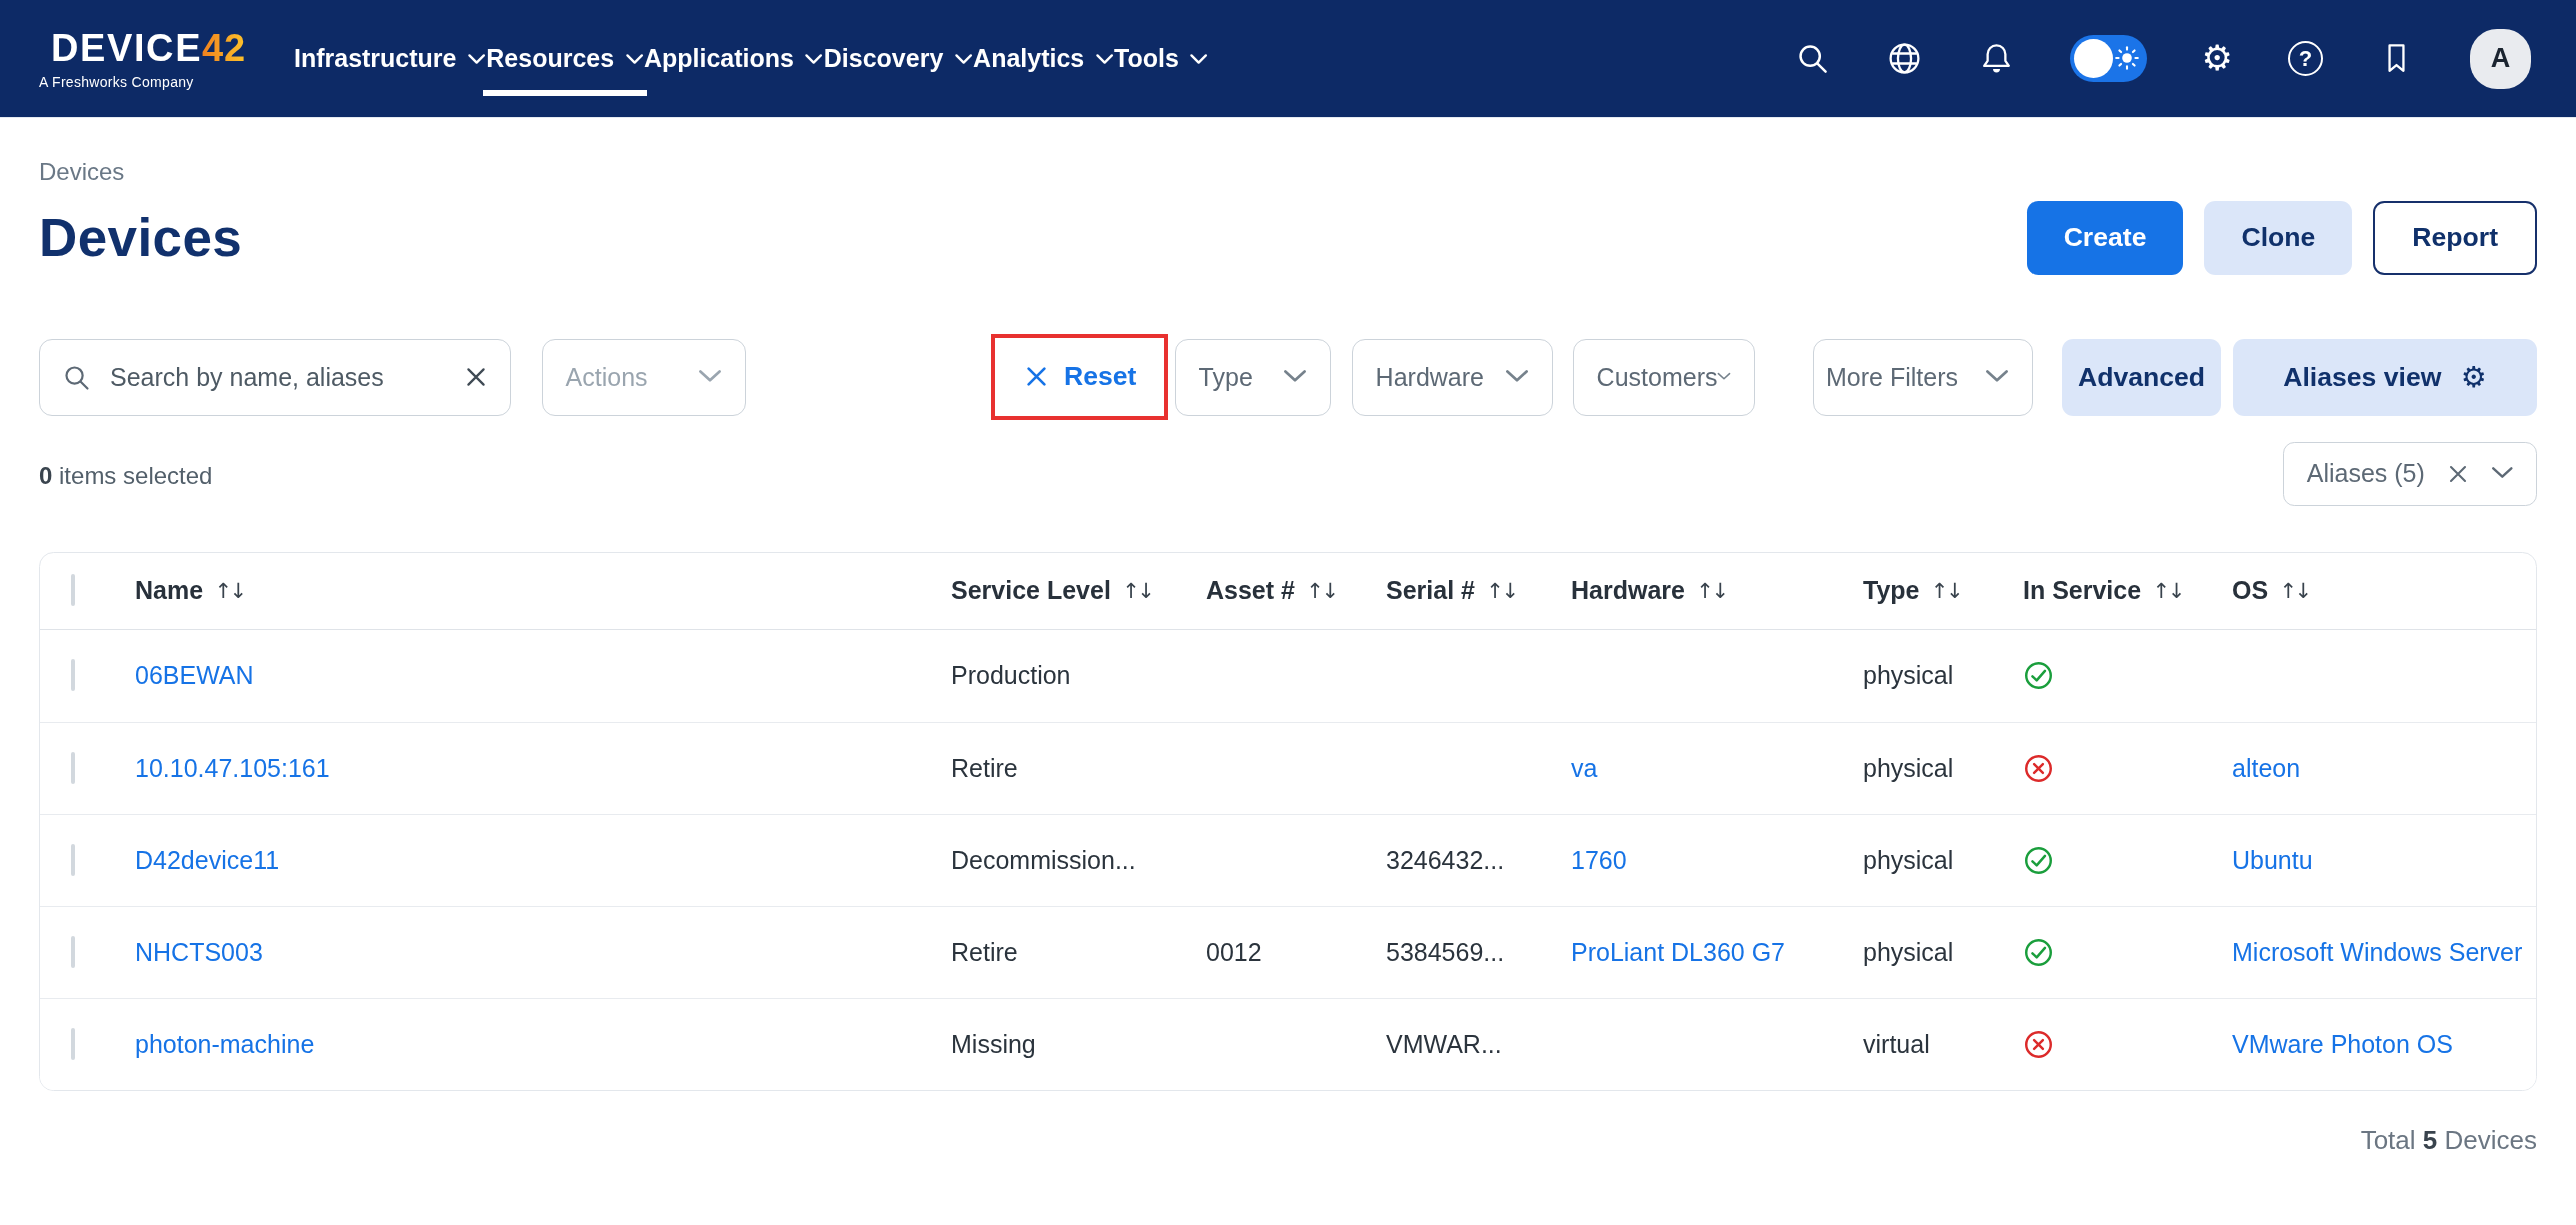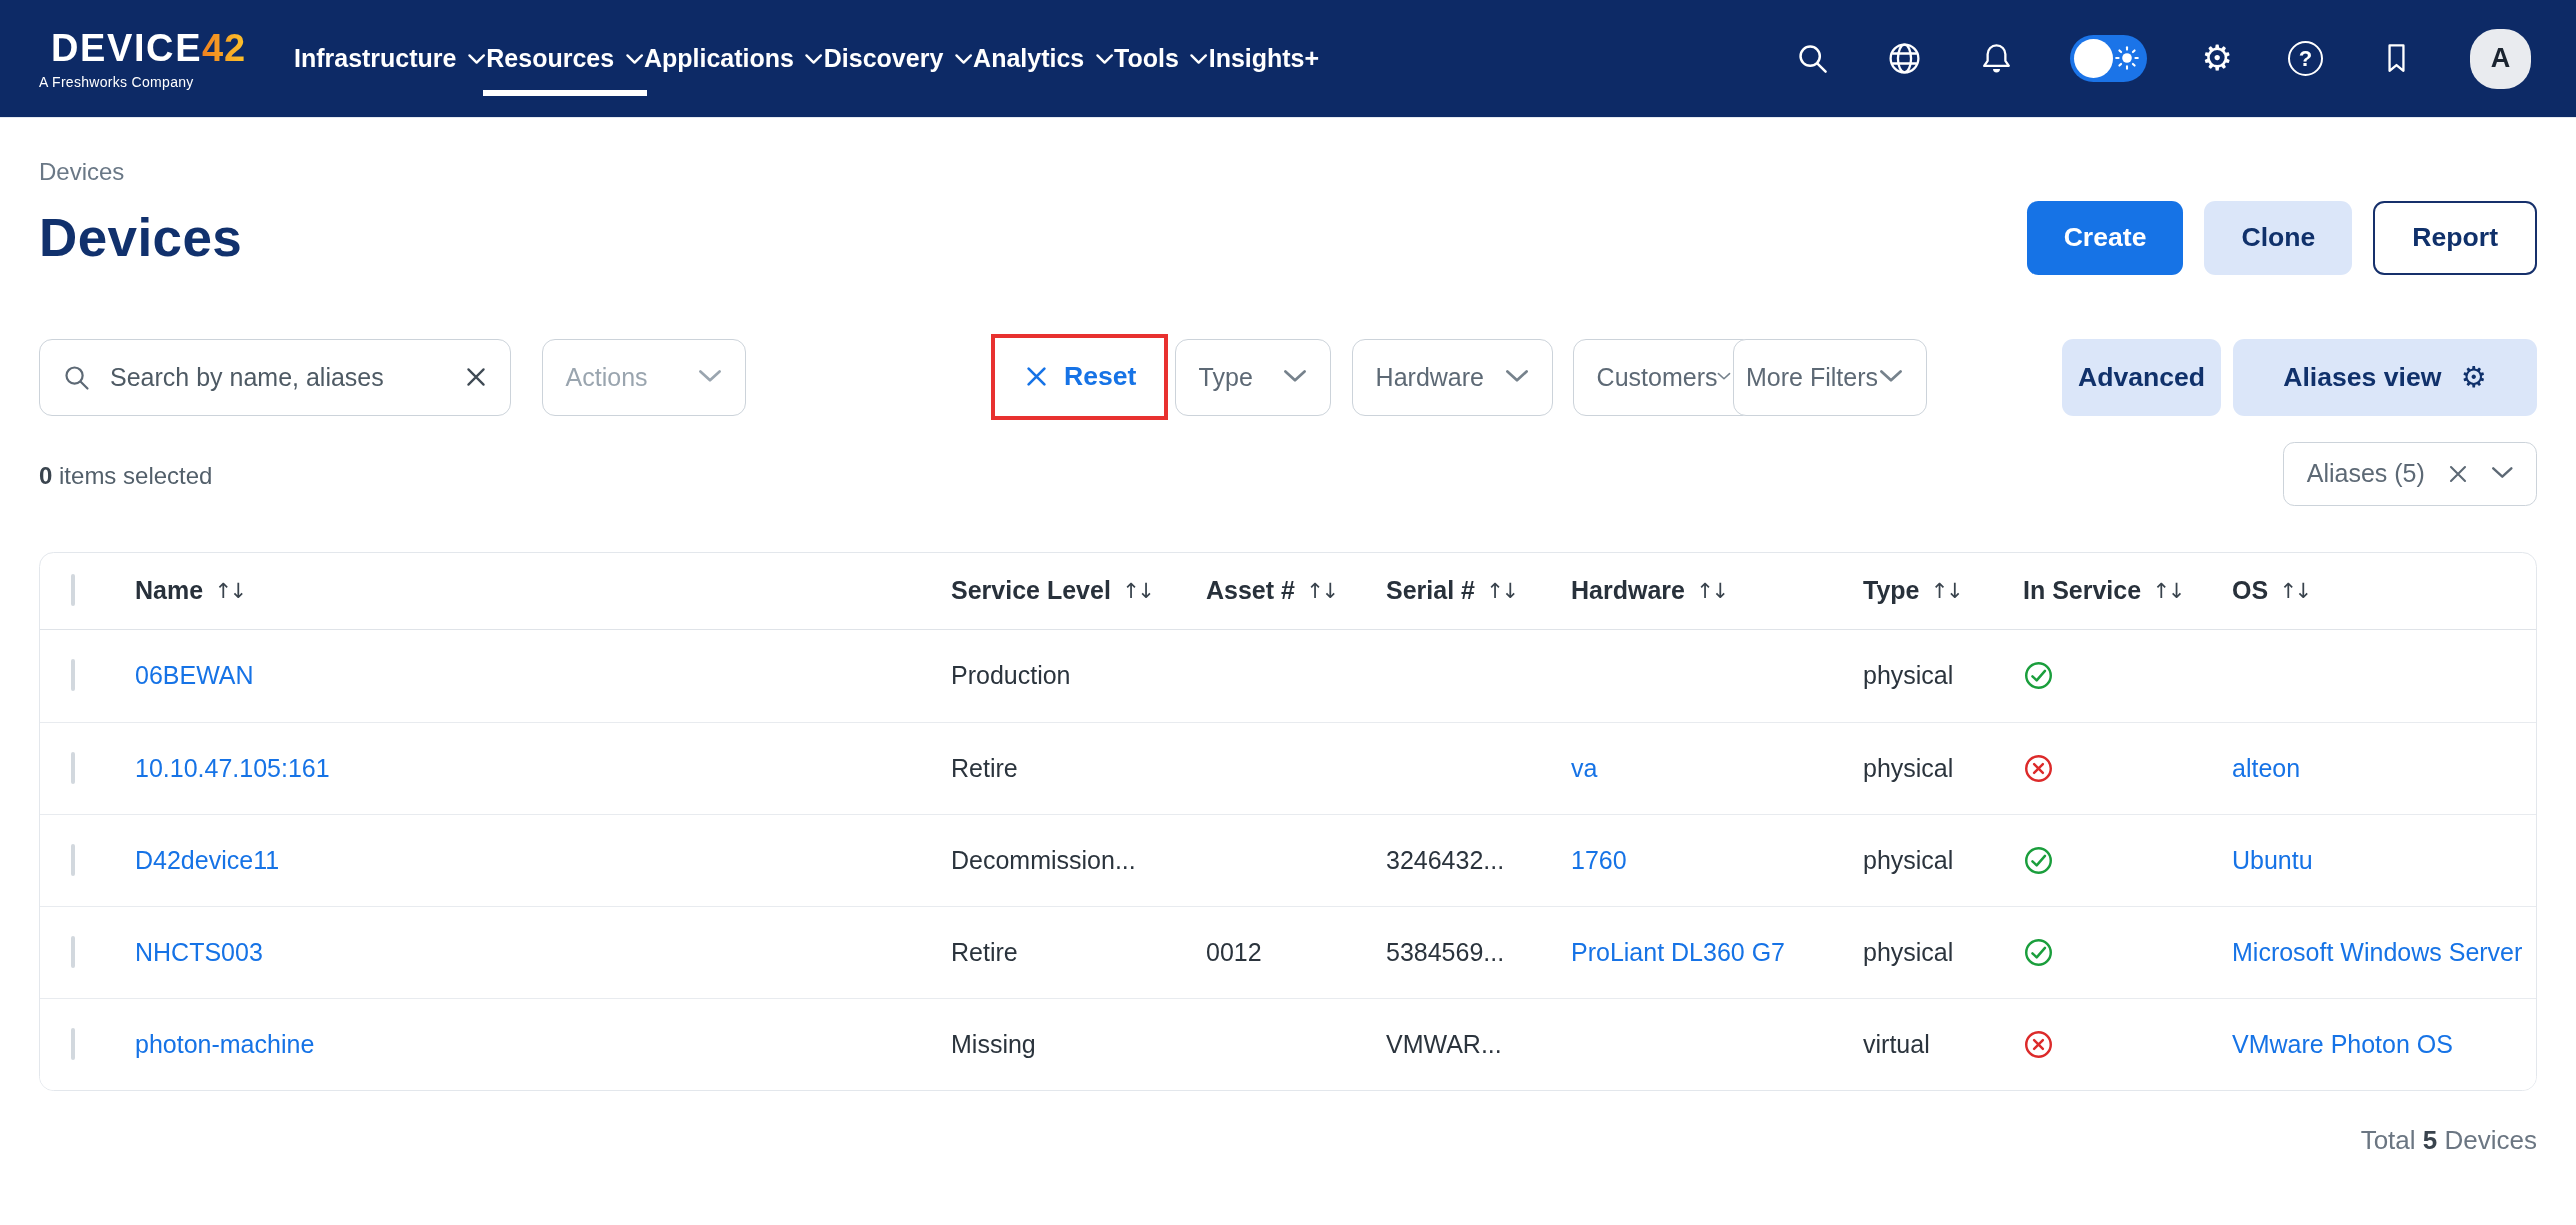--- a/index.html
+++ b/index.html
@@ -85,21 +85,21 @@
   .search-box input {
     flex:1; border:none; outline:none; font-size:25px; color:#2f3a44;
     font-family:"Liberation Sans", sans-serif; min-width:0; background:transparent;
   }
   .search-box input::placeholder { color:#4e5a64; opacity:1; }
   .dropdown { justify-content:space-between; padding:0 22.6px; color:#5d6975; cursor:pointer; white-space:nowrap; }
   .dd-actions { left:503px; width:204px; color:#9aa5af; }
   .dd-type { left:1136px; width:156px; }
   .dd-hardware { left:1313px; width:201px; }
   .dd-customers { left:1534px; width:182px; }
-  .dd-more { left:1694px; width:194px;padding-left:12px; }
+  .dd-more { left:1774px; width:220px;padding-left:12px; }
   .reset-annotation {
     position:absolute; left:952px; top:-4.8px; width:177px; height:86px;
     border:4.8px solid #e8312f; background:#ffffff;
     display:flex; align-items:center; justify-content:center; gap:14.5px; cursor:pointer;
   }
   .reset-label { color:#1673e6; font-size:26.6px; font-weight:bold; }
   .btn-advanced { position:absolute; left:2023px; top:0; width:159px; height:77px; border-radius:11.3px; }
   .btn-aliases-view {
     position:absolute; left:2194px; top:0; width:304px; height:77px; border-radius:11.3px; gap:19.3px;
   }
@@ -184,23 +184,20 @@
       <span>Analytics</span>
       <svg class="nav-chevron" width="19.3" height="12" viewBox="0 0 24 15">
           <polyline points="3,3 12,12 21,3" fill="none" stroke="#ffffff" stroke-width="3" stroke-linecap="round" stroke-linejoin="round"></polyline>
         </svg>
     </div>
     <div class="nav-item">
       <span>Tools</span>
       <svg class="nav-chevron" width="19.3" height="12" viewBox="0 0 24 15">
           <polyline points="3,3 12,12 21,3" fill="none" stroke="#ffffff" stroke-width="3" stroke-linecap="round" stroke-linejoin="round"></polyline>
         </svg>
-    </div>
-    <div class="nav-item">
-      <span>Insights+</span>
     </div>
   </nav>
 
   <div class="topbar-icons">
     <div class="icon-btn">
       <svg width="37" height="37" viewBox="0 0 48 48">
           <circle cx="21" cy="21" r="12.5" fill="none" stroke="#ffffff" stroke-width="3.2"></circle>
           <line x1="30.5" y1="30.5" x2="41" y2="41" stroke="#ffffff" stroke-width="3.2" stroke-linecap="round"></line>
         </svg>
     </div>

